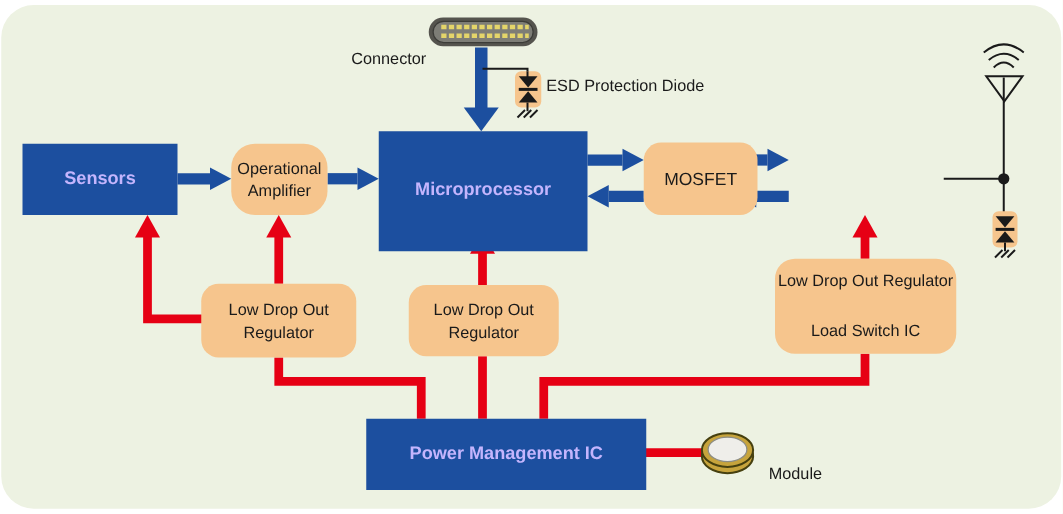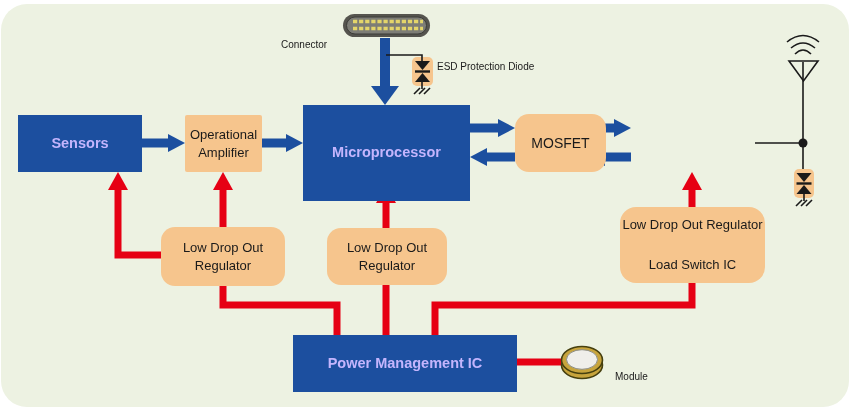--- a/index.html
+++ b/index.html
@@ -5,21 +5,21 @@
   html,body{margin:0;padding:0;background:#ffffff;}
   .stage{position:relative;width:850px;height:411px;background:#fff;font-family:"Liberation Sans",sans-serif;overflow:hidden;}
   .panel{position:absolute;left:1px;top:4px;width:848px;height:403px;background:var(--panel);border-radius:26px;}
   svg.layer{position:absolute;left:0;top:0;width:850px;height:411px;}
   .node{position:absolute;display:flex;align-items:center;justify-content:center;text-align:center;box-sizing:border-box;}
   .node span{white-space:pre-line;line-height:1.35;}
   .blue{background:var(--blue);color:#c4b5fd;font-weight:bold;font-size:14.5px;}
   .orange{background:var(--orange);color:var(--ink);font-size:13px;border-radius:14px;}
   .mosfet-text{font-size:14px;}
   .ldo3 span{line-height:1.55;}
-  .flabel{position:absolute;color:var(--ink);font-size:10px;line-height:1.25;white-space:pre-line;}
+  .flabel{position:absolute;color:var(--ink);font-size:13px;line-height:1.25;white-space:pre-line;}
   
   .shaft-blue{stroke:var(--blue);stroke-width:9;fill:none;}
   .shaft-blue-thick{stroke:var(--blue);stroke-width:10;fill:none;}
   .head-blue{fill:var(--blue);stroke:none;}
   .wire-red{stroke:var(--red);stroke-width:7;fill:none;stroke-linejoin:miter;}
   .head-red{fill:var(--red);stroke:none;}
   .thin{stroke:var(--ink);stroke-width:1.6;fill:none;}
   .blackfill{fill:var(--ink);stroke:none;}
   .esd-pad{fill:var(--orange);stroke:none;}
 </style>
@@ -144,21 +144,21 @@
     <g>
       <ellipse cx="582" cy="365" rx="20.5" ry="13.5" fill="var(--battery_gold)" stroke="#46400f" stroke-width="1.6"></ellipse>
       <ellipse cx="582" cy="360" rx="20.5" ry="13.5" fill="var(--battery_gold)" stroke="#46400f" stroke-width="1.6"></ellipse>
       <ellipse cx="582" cy="359.5" rx="15.5" ry="9.8" fill="var(--battery_face)" stroke="#8d8d85" stroke-width="1"></ellipse>
     </g>
   </svg>
 
   <div class="node blue" style="left:18px;top:115px;width:124px;height:57px">
     <span>Sensors</span>
   </div>
-  <div class="node orange" style="left:185px;top:115px;width:77px;height:57px;border-radius:2px">
+  <div class="node orange" style="left:185px;top:115px;width:77px;height:57px;border-radius:19px">
     <span>Operational
 Amplifier</span>
   </div>
   <div class="node blue" style="left:303px;top:105px;width:167px;height:96px">
     <span>Microprocessor</span>
   </div>
   <div class="node orange mosfet-text" style="left:515px;top:114px;width:91px;height:58px">
     <span>MOSFET</span>
   </div>
   <div class="node orange" style="left:161px;top:227px;width:124px;height:59px">

